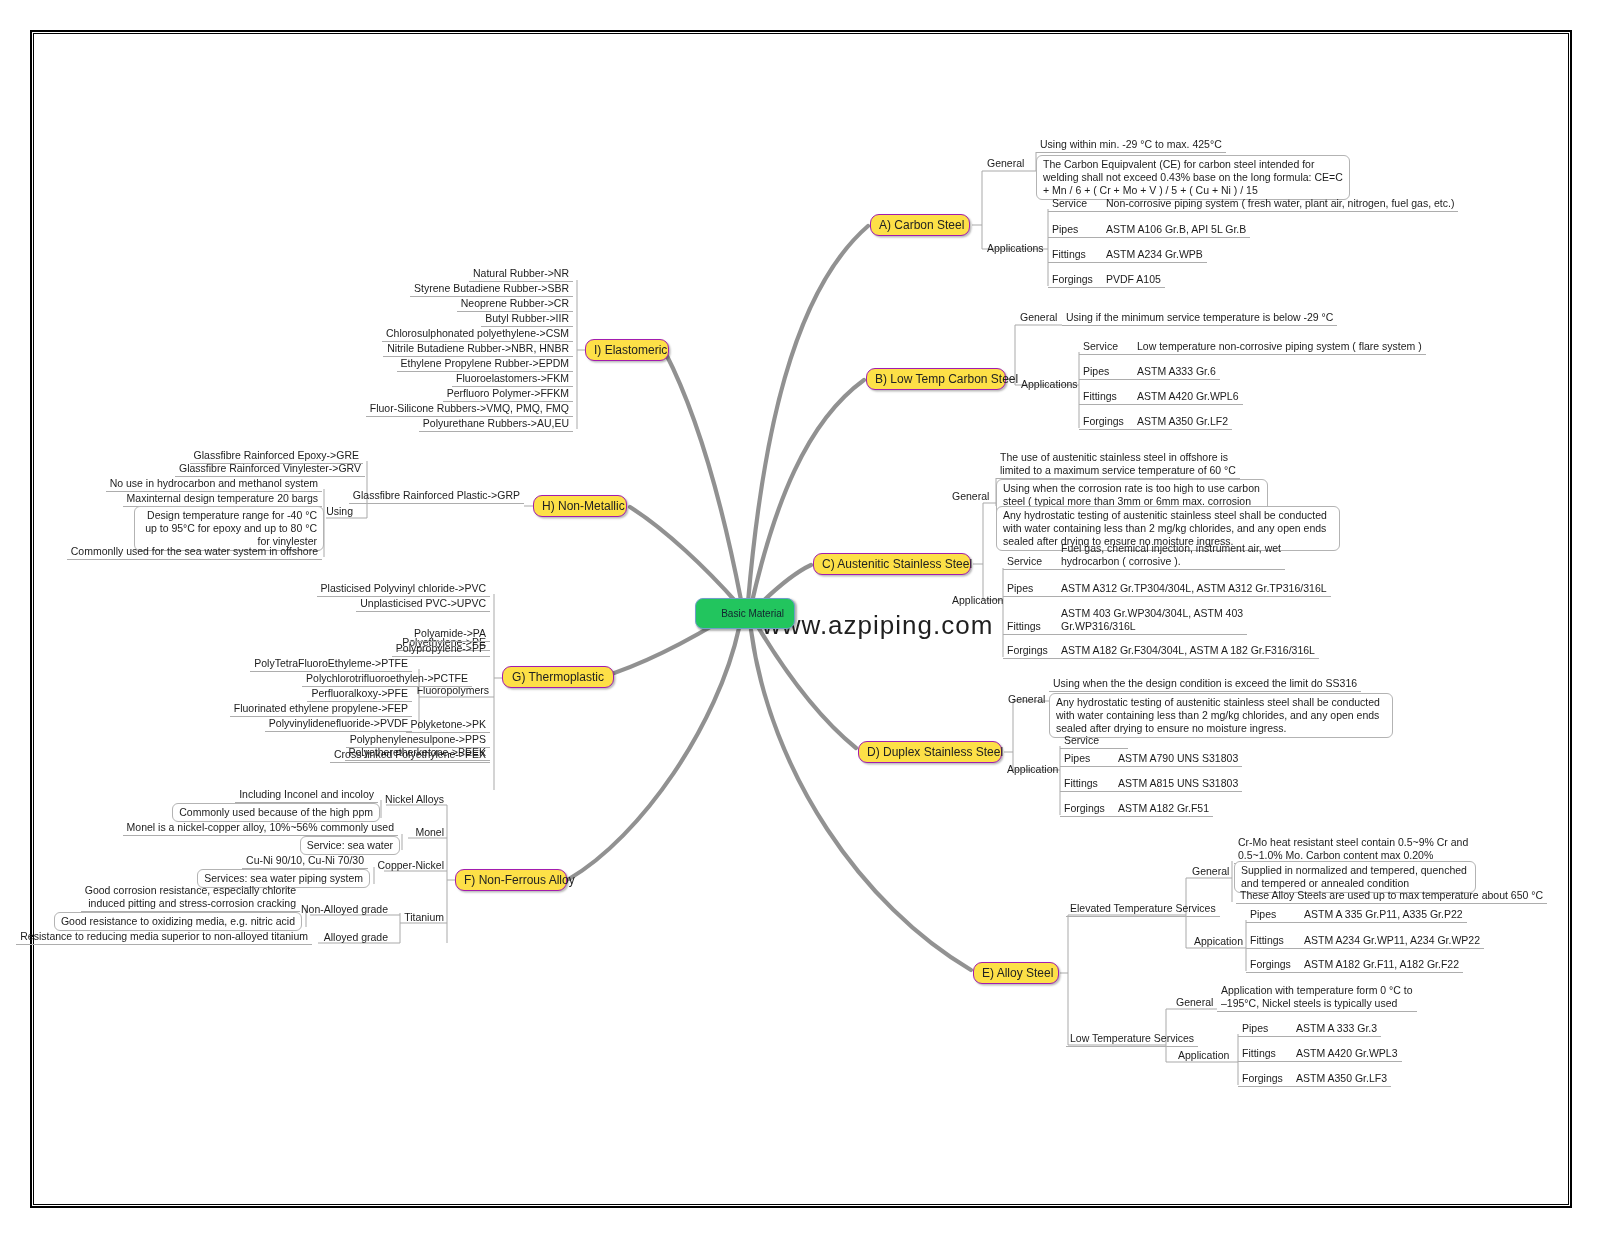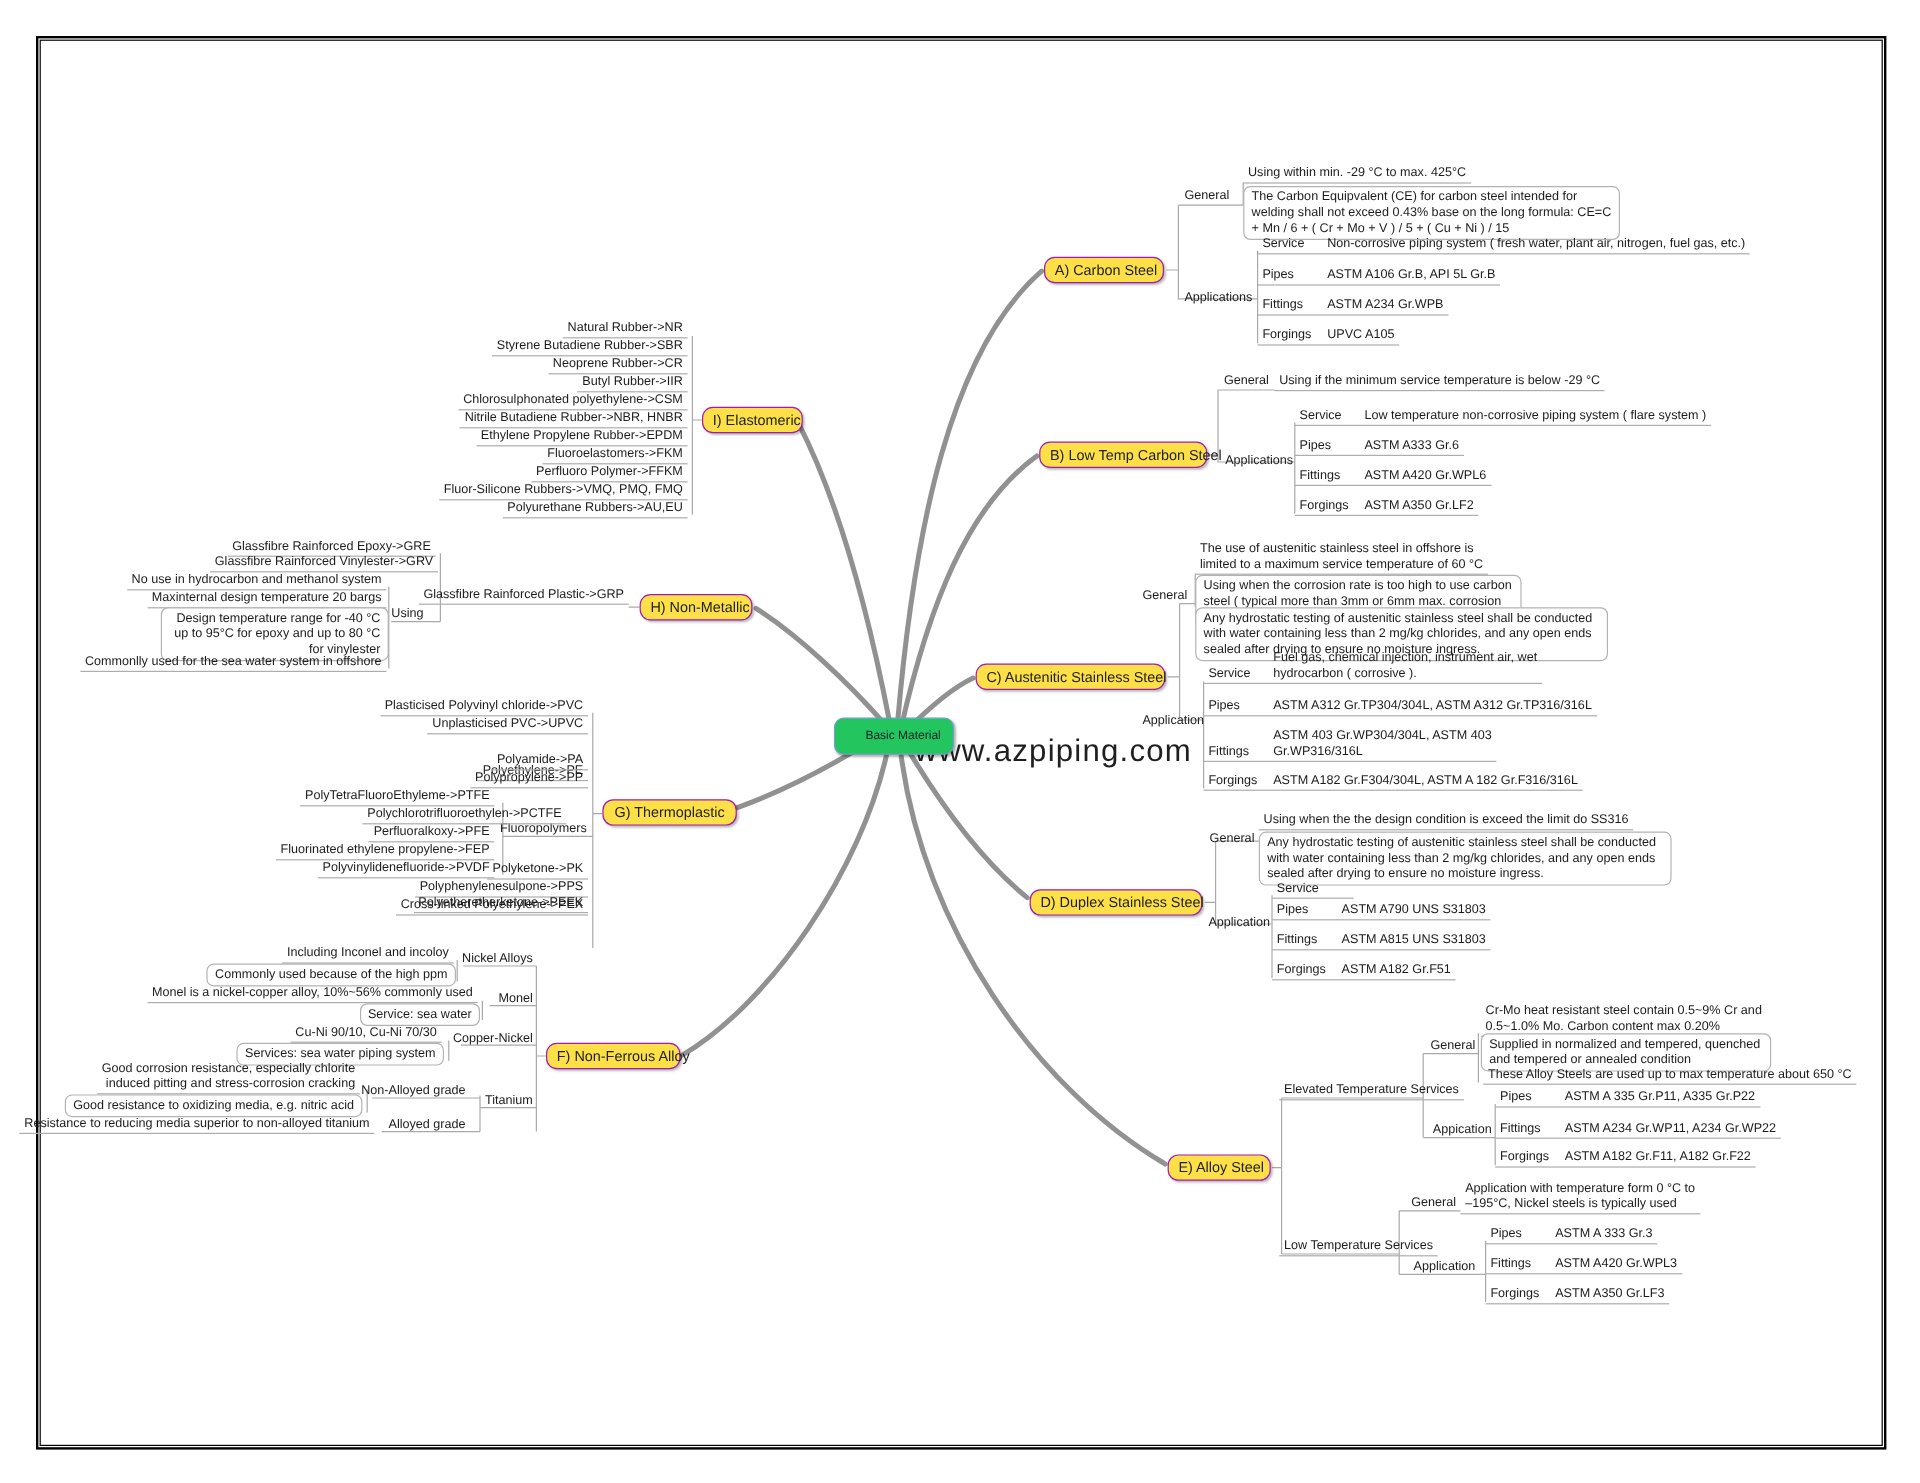--- a/index.html
+++ b/index.html
@@ -61,21 +61,21 @@
   <div id="nodes">
       <div class="node center" style="top: 598px; left: 695px; width: 100px;">Basic Material</div>
       <div class="node bubble" style="top: 214px; left: 870px; width: 100px;">A) Carbon Steel</div>
       <div class="node label" style="top: 157px; left: 985px;">General</div>
       <div class="node uline" style="top: 138px; left: 1036px;">Using within min. -29 °C to max. 425°C</div>
       <div class="node box" style="top: 155px; left: 1036px; width: 300px;">The Carbon Equipvalent (CE) for carbon steel intended for welding shall not exceed 0.43% base on the long formula: CE=C + Mn / 6 + ( Cr + Mo + V ) / 5 + ( Cu + Ni ) / 15</div>
       <div class="node label" style="top: 242px; left: 985px;">Applications</div>
       <div class="node row" style="top: 197px; left: 1048px;"><span class="lb">Service</span><span class="val">Non-corrosive piping system ( fresh water, plant air, nitrogen, fuel gas, etc.)</span></div>
       <div class="node row" style="top: 223px; left: 1048px;"><span class="lb">Pipes</span><span class="val">ASTM A106 Gr.B, API 5L Gr.B</span></div>
       <div class="node row" style="top: 248px; left: 1048px;"><span class="lb">Fittings</span><span class="val">ASTM A234 Gr.WPB</span></div>
-      <div class="node row" style="top: 273px; left: 1048px;"><span class="lb">Forgings</span><span class="val">UPVC A105</span></div>
+      <div class="node row" style="top: 273px; left: 1048px;"><span class="lb">Forgings</span><span class="val">PVDF A105</span></div>
       <div class="node bubble" style="top: 368px; left: 866px; width: 140px;">B) Low Temp Carbon Steel</div>
       <div class="node label" style="top: 311px; left: 1018px;">General</div>
       <div class="node uline" style="top: 311px; left: 1062px;">Using if the minimum service temperature is below -29 °C</div>
       <div class="node label" style="top: 378px; left: 1019px;">Applications</div>
       <div class="node row" style="top: 340px; left: 1079px;"><span class="lb">Service</span><span class="val">Low temperature non-corrosive piping system ( flare system )</span></div>
       <div class="node row" style="top: 365px; left: 1079px;"><span class="lb">Pipes</span><span class="val">ASTM A333 Gr.6</span></div>
       <div class="node row" style="top: 390px; left: 1079px;"><span class="lb">Fittings</span><span class="val">ASTM A420 Gr.WPL6</span></div>
       <div class="node row" style="top: 415px; left: 1079px;"><span class="lb">Forgings</span><span class="val">ASTM A350 Gr.LF2</span></div>
       <div class="node bubble" style="top: 553px; left: 813px; width: 158px;">C) Austenitic Stainless Steel</div>
       <div class="node label" style="top: 490px; left: 950px;">General</div>

